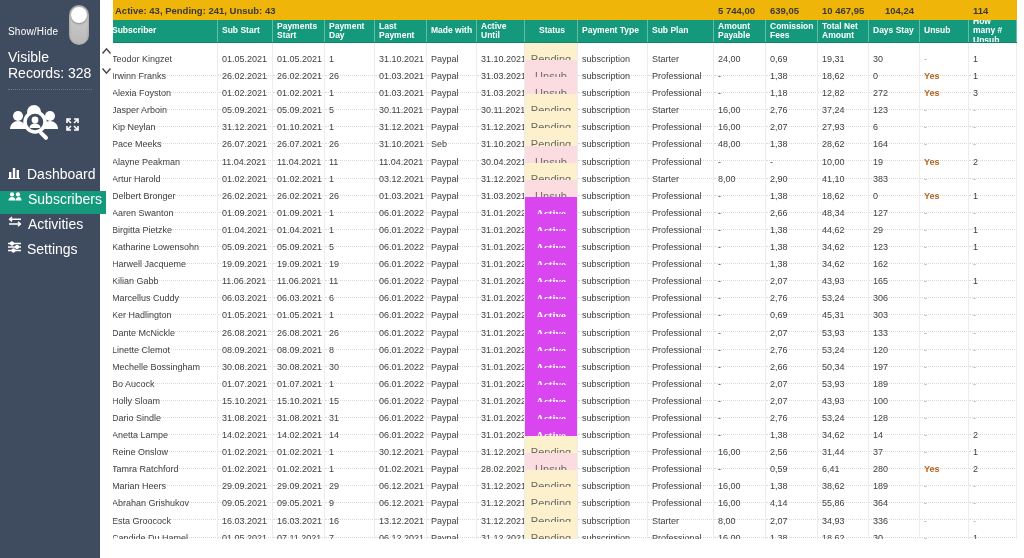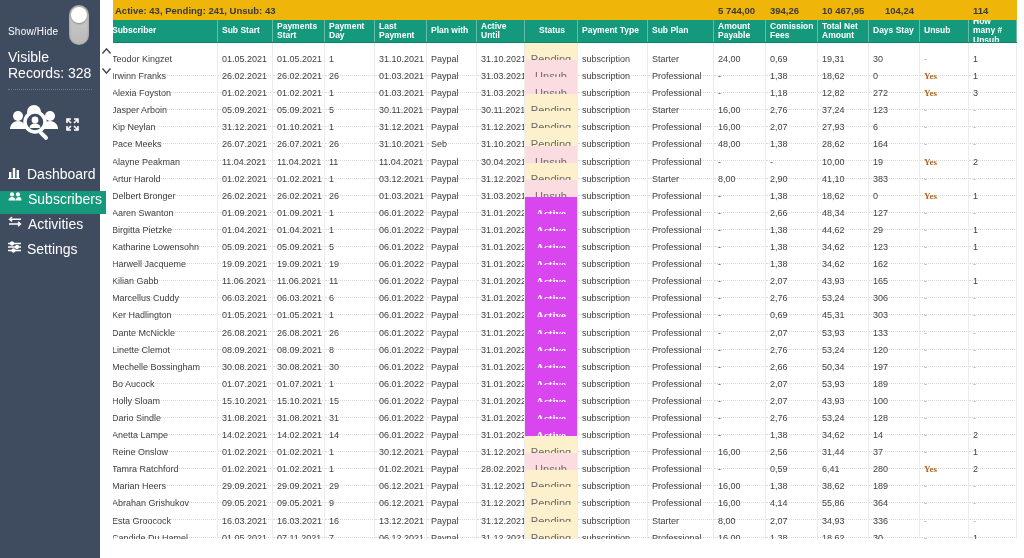--- a/index.html
+++ b/index.html
@@ -62,21 +62,21 @@
   .tbody { height:496px; overflow:hidden; }
   .trow { display:grid; grid-template-columns:var(--cols); height:calc(496px / 29); }
   .cell { display:flex; align-items:center; padding:0 3px 0 4px; font-size:9px; color:#3f3f3f;
           border-right:1px solid #ececec; border-bottom:1px dotted #d9d9d9;
           overflow:hidden; white-space:nowrap; }
   .cell.c0 { padding-left:6px; }
   .cell.status { justify-content:center; padding:16px; font-size:11px; }
   .status.pending { background:#fdf1cd; color:#6a6a6a; }
   .status.unsub   { background:#fbdce0; color:#6a6a6a; }
   .status.active  { background:#d946ef; color:#fff; font-weight:bold;font-family:Liberation Serif, serif; }
-  .cell.yes  { color:#b4641f; font-weight:bold;font-family:Liberation Serif, serif; }
+  .cell.yes  { color:#b4641f; font-weight:bold; }
   .cell.dash { color:#a6a6a6; }
 </style>
 </head>
 <body>
 
 <div class="app">
 
   <aside class="sidebar">
     <div class="sb-top">
       <div class="vtoggle">
@@ -162,35 +162,35 @@
     </div>
   </div>
 
   <main class="content">
 
     <div class="topbar">
       <div class="sliver"></div>
       <div class="topbar-grid">
         <span class="tb-label">Active: 43, Pending: 241, Unsub: 43</span>
         <span class="tb-val tb-v1">5 744,00</span>
-        <span class="tb-val tb-v2">394,26</span>
+        <span class="tb-val tb-v2">639,05</span>
         <span class="tb-val tb-v3">10 467,95</span>
         <span class="tb-val tb-v4">104,24</span>
         <span class="tb-val tb-v5">114</span>
       </div>
     </div>
 
 
     <div class="header-row">
         <div class="hcell c0">Subscriber</div>
         <div class="hcell c1">Sub Start</div>
         <div class="hcell c2">Payments Start</div>
         <div class="hcell c3">Payment Day</div>
         <div class="hcell c4">Last Payment</div>
-        <div class="hcell c5">Plan with</div>
+        <div class="hcell c5">Made with</div>
         <div class="hcell c6">Active Until</div>
         <div class="hcell c7">Status</div>
         <div class="hcell c8">Payment Type</div>
         <div class="hcell c9">Sub Plan</div>
         <div class="hcell c10">Amount Payable</div>
         <div class="hcell c11">Comission Fees</div>
         <div class="hcell c12">Total Net Amount</div>
         <div class="hcell c13">Days Stay</div>
         <div class="hcell c14">Unsub</div>
         <div class="hcell c15">How many # Unsub</div>

